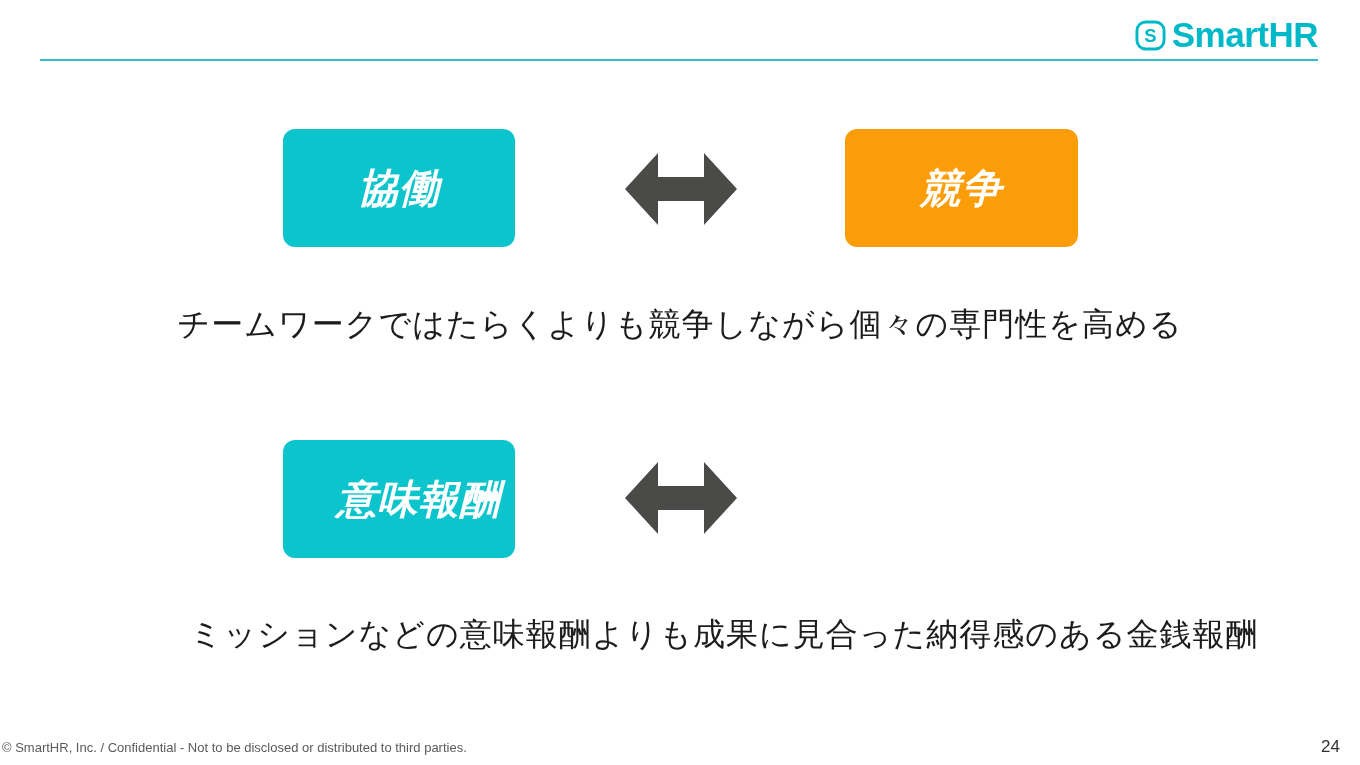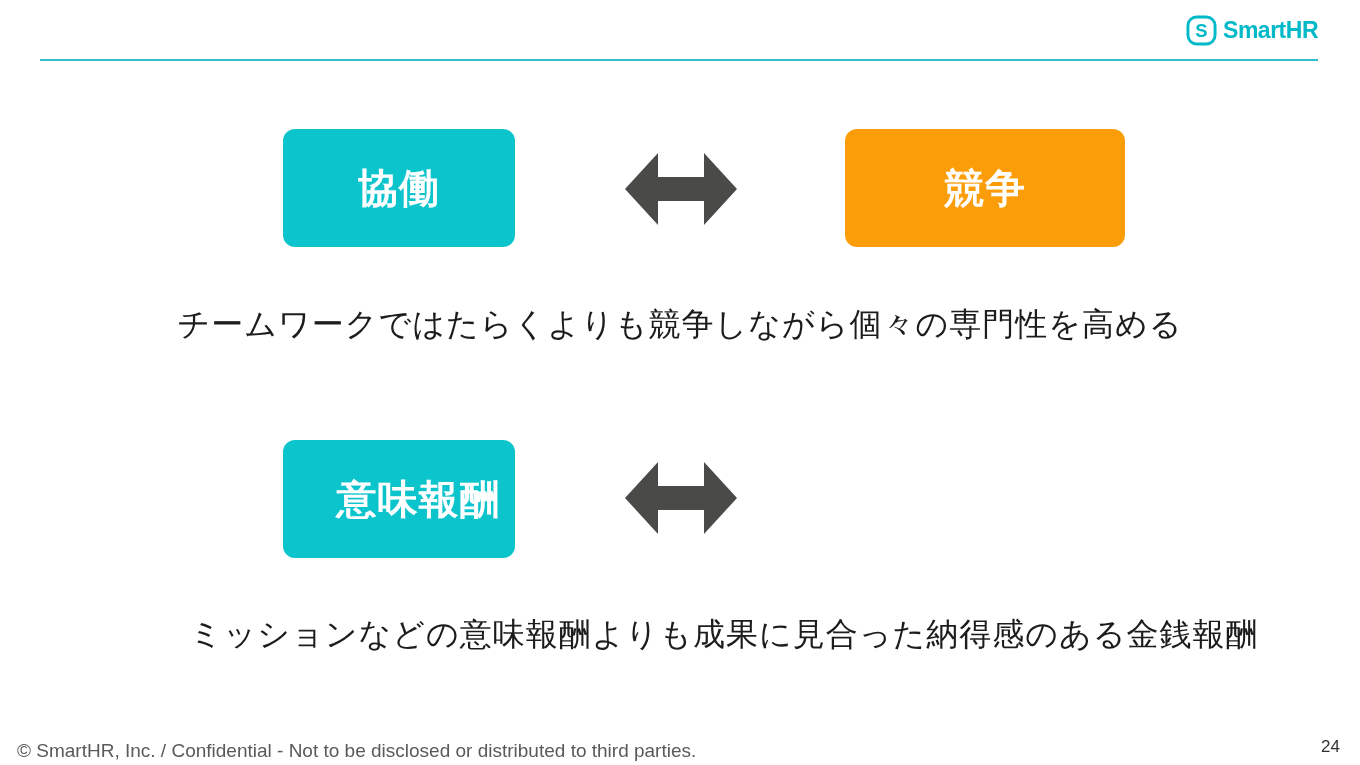--- a/index.html
+++ b/index.html
@@ -28,56 +28,57 @@
     color:var(--header-text);
     letter-spacing:.5px;
   }
   .logo{
     position:absolute;right:42px;top:15px;
     display:flex;align-items:center;gap:6px;
     color:var(--logo);
   }
   .logo-mark{width:31px;height:31px;display:block;}
   .logo-text{
-    font-size:23px;font-weight:bold;letter-spacing:-.5px;
+    font-size:35px;font-weight:bold;letter-spacing:-.5px;
     color:var(--logo);
   }
   .header-rule{
     position:absolute;left:40px;right:42px;top:59px;
     height:2px;background:var(--header-rule);
   }
   .box{
     position:absolute;
     width:232px;height:118px;
     border-radius:12px;
     display:flex;align-items:center;justify-content:center;
     color:#ffffff;font-weight:bold;font-size:40px;
     letter-spacing:1px;
+    font-style:italic;
   }
   .box.teal{background:var(--teal-box);left:283px;}
-  .box.orange{background:var(--orange-box);left:845px;width:280px;}
+  .box.orange{background:var(--orange-box);left:845px;width:233px;}
   .row1{top:129px;}
   .row2{top:440px;padding-left:39px;}
   .arrow{
     position:absolute;left:625px;width:112px;height:72px;
     color:var(--arrow);
   }
   .arrow.a1{top:153px;}
   .arrow.a2{top:462px;}
   .caption{
     position:absolute;left:0;width:100%;
     text-align:center;
     font-size:32px;color:var(--caption-text);
     letter-spacing:1px;
   }
   .caption.c1{top:303px;}
   .caption.c2{top:613px;margin-left:44px;}
   .footer-copyright{
-    position:absolute;left:17px;top:740px;
-    font-size:19px;color:var(--footer-text);
+    position:absolute;left:2px;top:740px;
+    font-size:13px;color:var(--footer-text);
   }
   .page-number{
     position:absolute;right:20px;top:737px;
     font-size:17px;color:#333333;text-align:center;
   }
 </style>
 </head>
 <body>
 
 <div class="slide">

